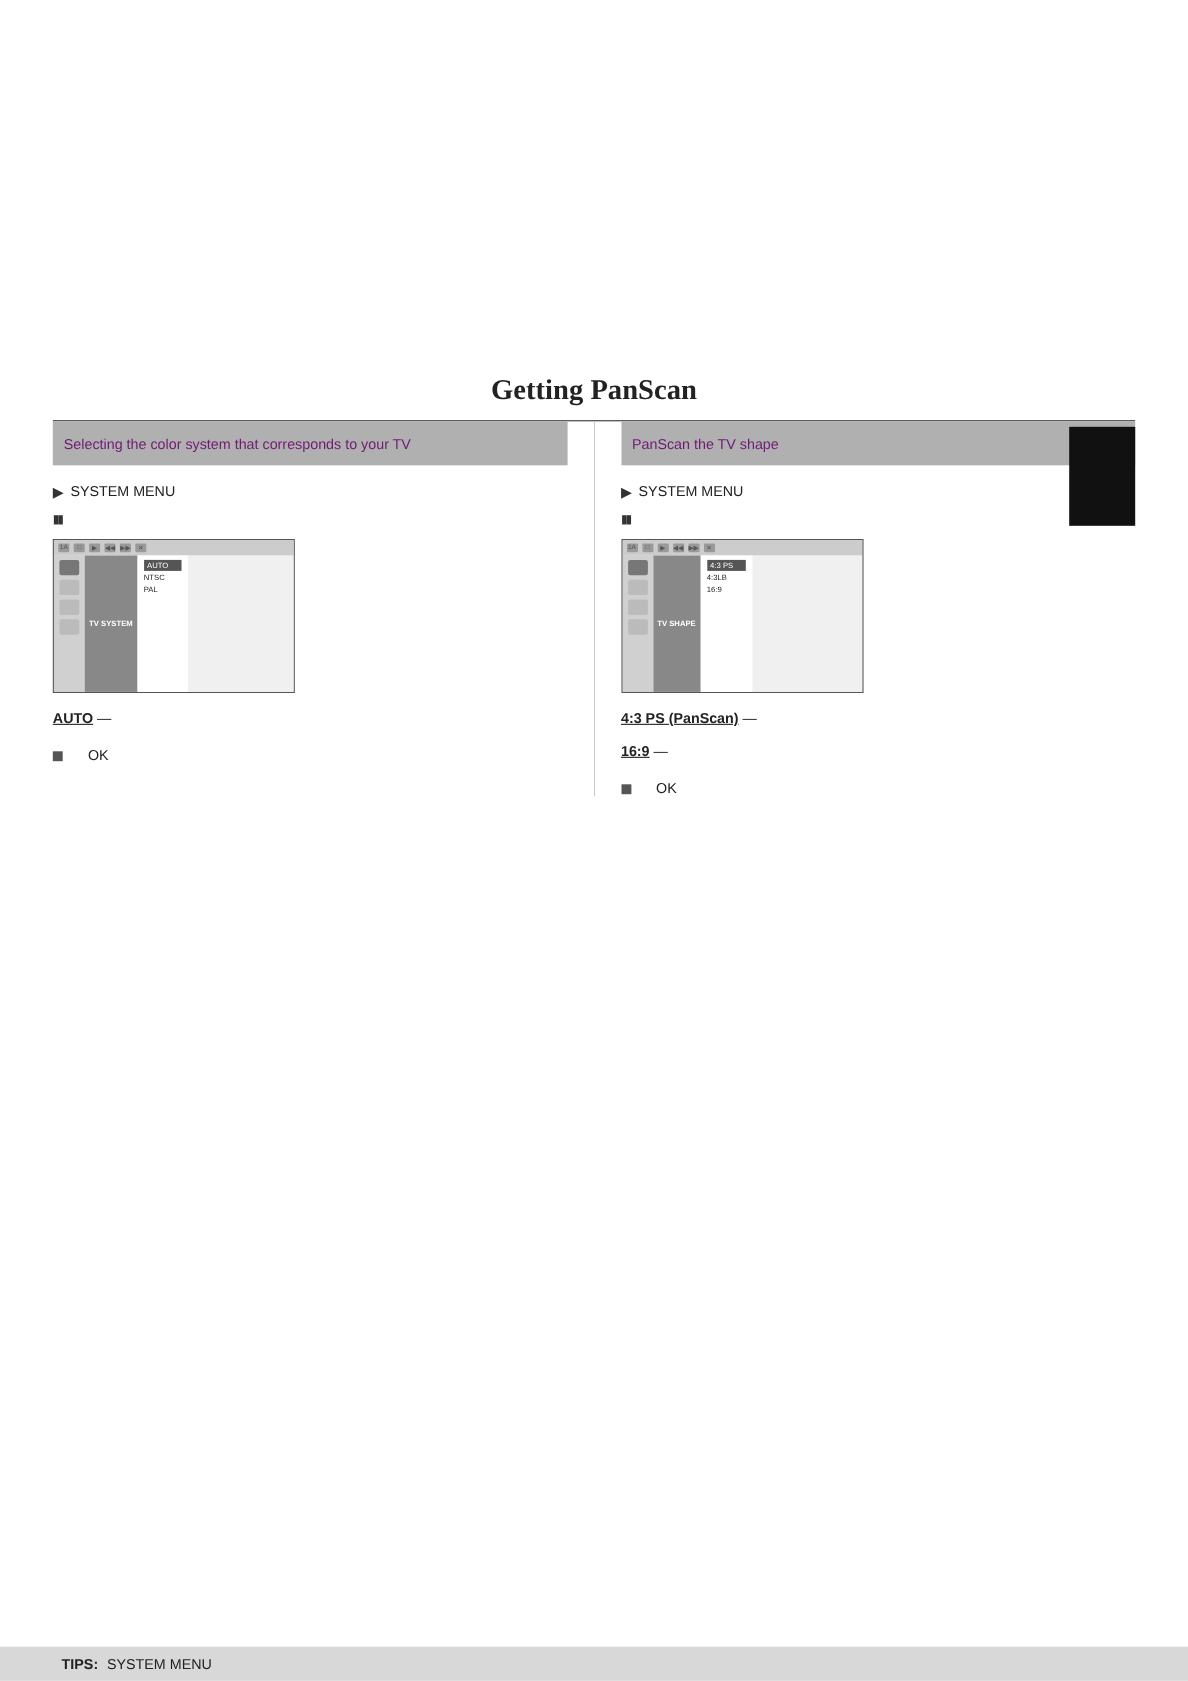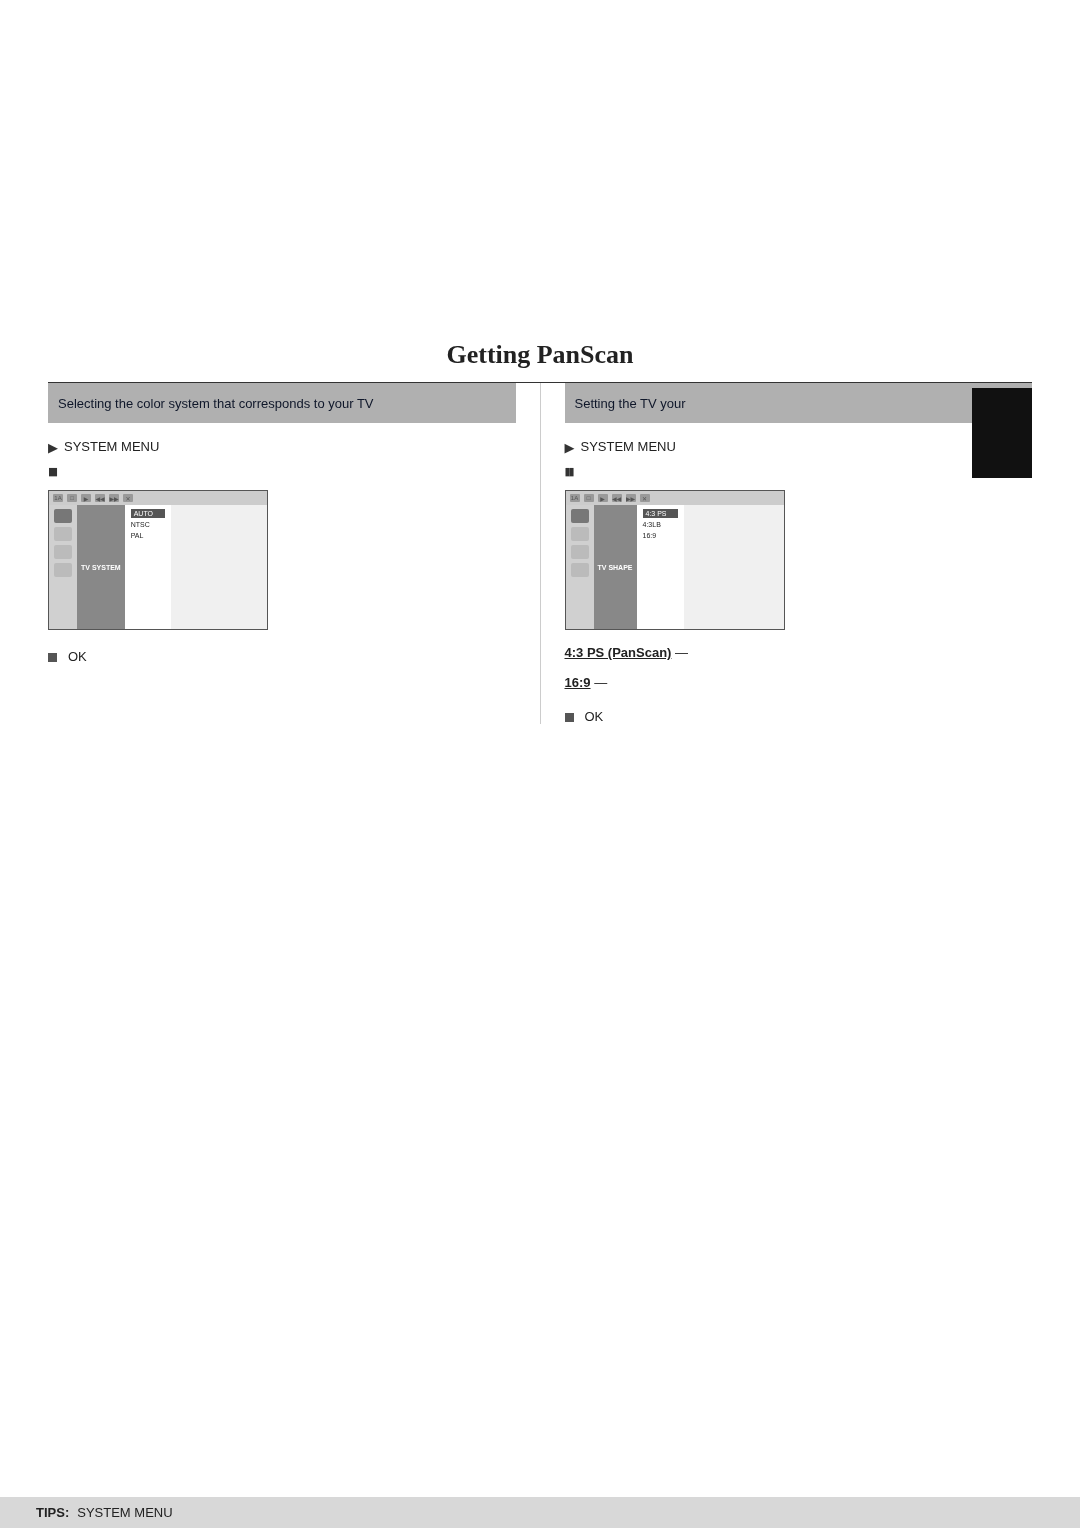--- a/index.html
+++ b/index.html
@@ -49,21 +49,21 @@
       border-right: 1px solid #ccc;
     }
     .col-right {
       flex: 1;
       padding-left: 24px;
     }
 
     
     .section-header {
       background: #b0b0b0;
-      color: #0f172a;
+      color: #701a75;
       padding: 6px 10px;
       font-size: 13px;
       font-weight: normal;
       margin-bottom: 16px;
       min-height: 40px;
       display: flex;
       align-items: center;
     }
 
     
@@ -217,31 +217,31 @@
       display: inline-block;
       width: 9px;
       height: 9px;
       background: #555;
       margin-right: 5px;
       vertical-align: middle;
     }
     .ok-line {
       font-size: 13px;
       margin-top: 4px;
-      margin-left: 2px;
+      margin-left: 14px;
     }
 
     
     .tips-bar {
       position: absolute;
       bottom: 0;
       left: 0;
       right: 0;
       background: #d8d8d8;
-      padding: 8px 36px;
+      padding: 8px 56px;
       font-size: 13px;
       display: flex;
       gap: 8px;
       margin-top: 32px;
     }
     .tips-label {
       font-weight: bold;
       font-size: 13px;
     }
     .tips-text {
@@ -305,34 +305,38 @@
             <div class="screen-label-col">TV SYSTEM</div>
             <div class="screen-options-col">
               <div class="screen-option selected">AUTO <span class="screen-dropdown-arrow">▽</span></div>
               <div class="screen-option">NTSC</div>
               <div class="screen-option">PAL</div>
             </div>
           </div>
         </div>
       </div>
 
+      <div class="def-block">
+        <span class="def-term">AUTO</span><span class="def-dash"> —</span>
+        <div class="def-body"></div>
+      </div>
 
 
 
       <div style="margin-top: 18px;">
         <span class="sq-bullet"></span>
         <span class="ok-line">OK</span>
       </div>
 
     </div>
 
     <div class="col-right">
 
       <div class="section-header">
-        <span class="section-header-text">Setting the TV your</span>
+        <span class="section-header-text">PanScan the TV shape</span>
       </div>
 
       <div class="step-row step-block">
         <span class="play-icon">▶</span>
         <span class="step-text">SYSTEM MENU</span>
       </div>
 
       <div class="step-row step-block">
         <span class="pause-icon">▮▮</span>
       </div>

